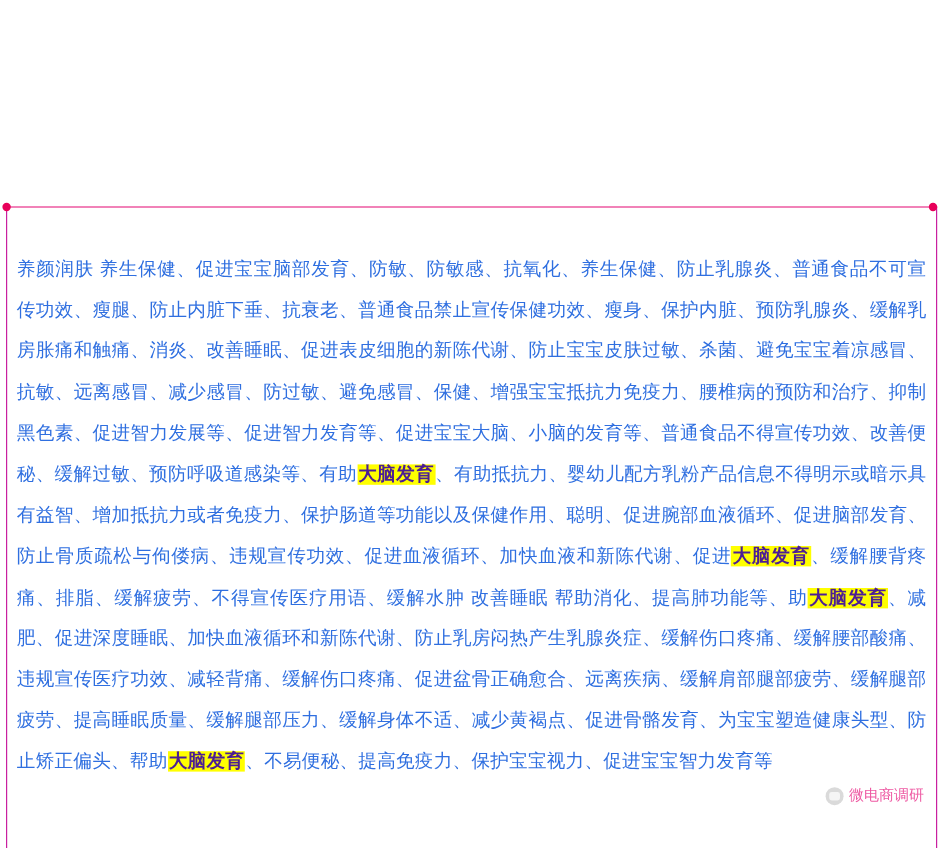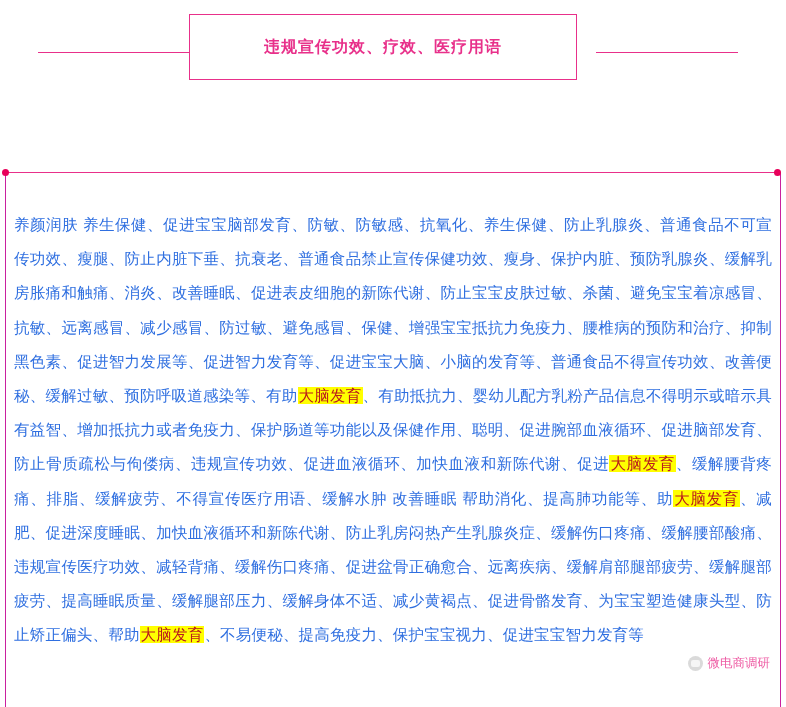--- a/index.html
+++ b/index.html
@@ -88,22 +88,23 @@
     width: 758px;
     color: #2f6fe0;
     font-size: 15.5px;
     line-height: 34.2px;
     text-align: justify;
     text-justify: inter-ideograph;
     letter-spacing: 0.2px;
   }
   .hl {
     background: #ffff00;
-    color: #b91c1c;
+    color: #4c1d95;
     padding: 0 1px;
+    font-weight: bold;
   }
 
   
   .watermark {
     position: absolute;
     right: 16px;
     top: 655px;
     display: flex;
     align-items: center;
     gap: 5px;
@@ -126,27 +127,20 @@
     width: 9px; height: 7px;
     border-radius: 2px;
     background: #f4f4f4;
   }
 </style>
 </head>
 <body>
 
 <div class="page">
 
-  <div class="header-zone">
-    <div class="rule-left"></div>
-    <div class="rule-right"></div>
-    <div class="title-box">
-      <span class="title-text">违规宣传功效、疗效、医疗用语</span>
-    </div>
-  </div>
 
   <div class="selection"></div>
   <div class="handle tl"></div>
   <div class="handle tr"></div>
 
   <div class="body-text" id="bodyText"><span>养颜润肤 养生保健、促进宝宝脑部发育、防敏、防敏感、抗氧化、养生保健、防止乳腺炎、普通食品不可宣传功效、瘦腿、防止内脏下垂、抗衰老、普通食品禁止宣传保健功效、瘦身、保护内脏、预防乳腺炎、缓解乳房胀痛和触痛、消炎、改善睡眠、促进表皮细胞的新陈代谢、防止宝宝皮肤过敏、杀菌、避免宝宝着凉感冒、抗敏、远离感冒、减少感冒、防过敏、避免感冒、保健、增强宝宝抵抗力免疫力、腰椎病的预防和治疗、抑制黑色素、促进智力发展等、促进智力发育等、促进宝宝大脑、小脑的发育等、普通食品不得宣传功效、改善便秘、缓解过敏、预防呼吸道感染等、有助</span><span class="hl">大脑发育</span><span>、有助抵抗力、婴幼儿配方乳粉产品信息不得明示或暗示具有益智、增加抵抗力或者免疫力、保护肠道等功能以及保健作用、聪明、促进腕部血液循环、促进脑部发育、防止骨质疏松与佝偻病、违规宣传功效、促进血液循环、加快血液和新陈代谢、促进</span><span class="hl">大脑发育</span><span>、缓解腰背疼痛、排脂、缓解疲劳、不得宣传医疗用语、缓解水肿 改善睡眠 帮助消化、提高肺功能等、助</span><span class="hl">大脑发育</span><span>、减肥、促进深度睡眠、加快血液循环和新陈代谢、防止乳房闷热产生乳腺炎症、缓解伤口疼痛、缓解腰部酸痛、违规宣传医疗功效、减轻背痛、缓解伤口疼痛、促进盆骨正确愈合、远离疾病、缓解肩部腿部疲劳、缓解腿部疲劳、提高睡眠质量、缓解腿部压力、缓解身体不适、减少黄褐点、促进骨骼发育、为宝宝塑造健康头型、防止矫正偏头、帮助</span><span class="hl">大脑发育</span><span>、不易便秘、提高免疫力、保护宝宝视力、促进宝宝智力发育等</span></div>
 
   <div class="watermark">
     <span class="wm-logo"></span>
     <span>微电商调研</span>

